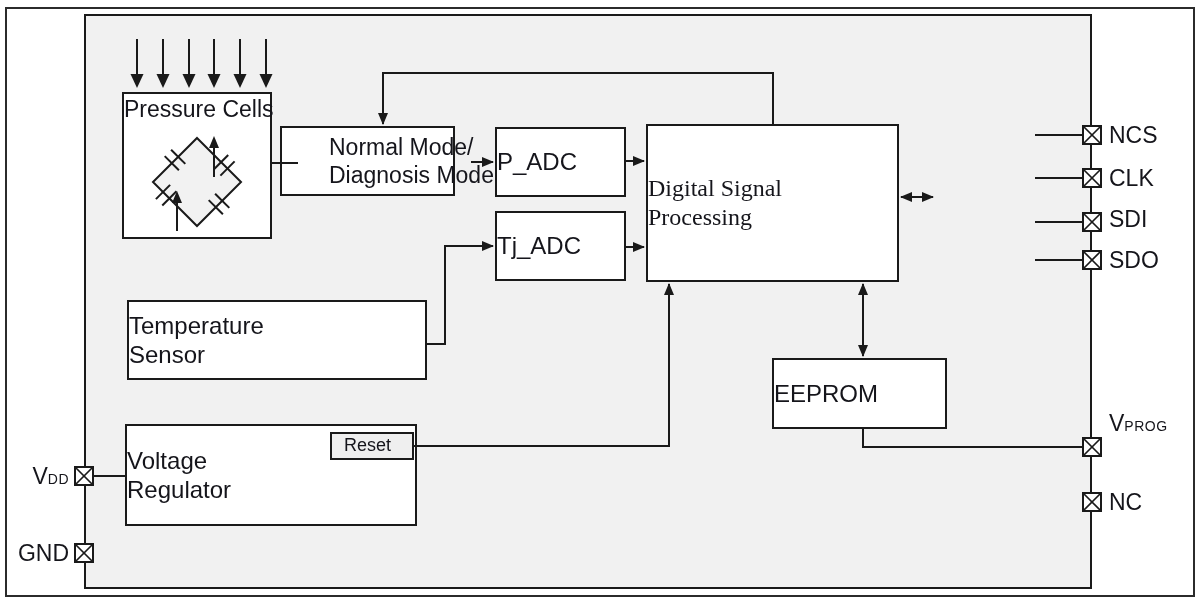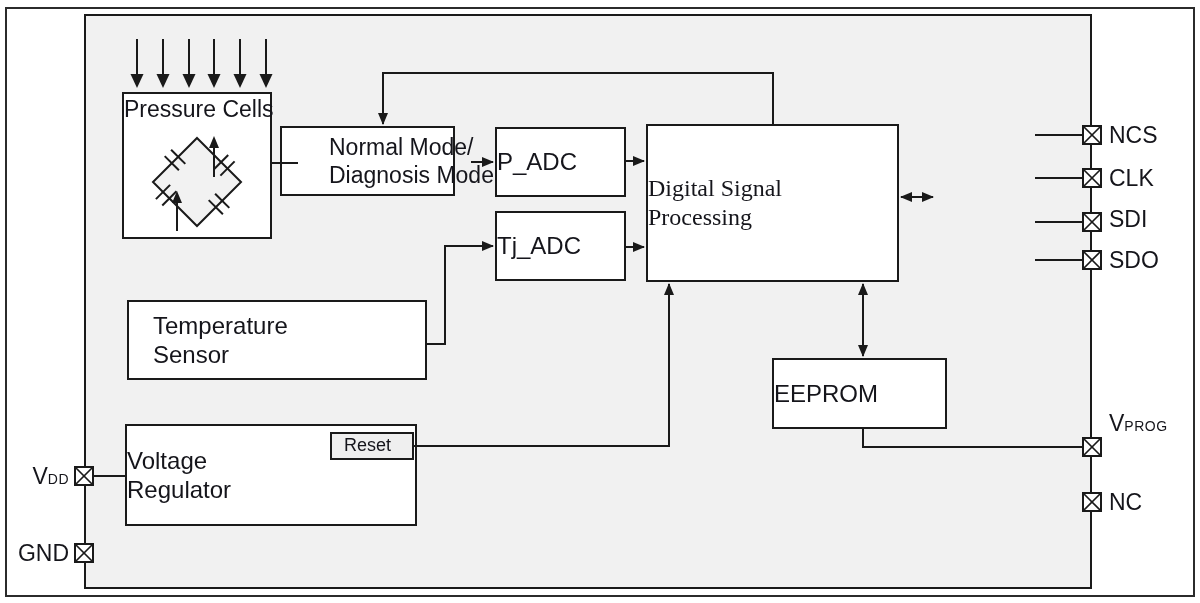--- a/index.html
+++ b/index.html
@@ -43,21 +43,21 @@
     <div class="block" style="left: 495px; top: 127px; width: 131px; height: 70px;">
       <div>P_ADC</div>
     </div>
     <div class="block" style="left: 495px; top: 211px; width: 131px; height: 70px;">
       <div>Tj_ADC</div>
     </div>
     <div class="block" style="left: 646px; top: 124px; width: 253px; height: 158px; font-family: Liberation Serif, serif;">
       <div>Digital Signal</div>
       <div>Processing</div>
     </div>
-    <div class="block" style="left: 127px; top: 300px; width: 300px; height: 80px; padding-left: 24px;">
+    <div class="block" style="left: 127px; top: 300px; width: 300px; height: 80px;">
       <div>Temperature</div>
       <div>Sensor</div>
     </div>
     <div class="block" style="left: 772px; top: 358px; width: 175px; height: 71px;">
       <div>EEPROM</div>
     </div>
     <div class="block" style="left: 125px; top: 424px; width: 292px; height: 102px;">
       <div>Voltage</div>
       <div>Regulator</div>
     </div>

